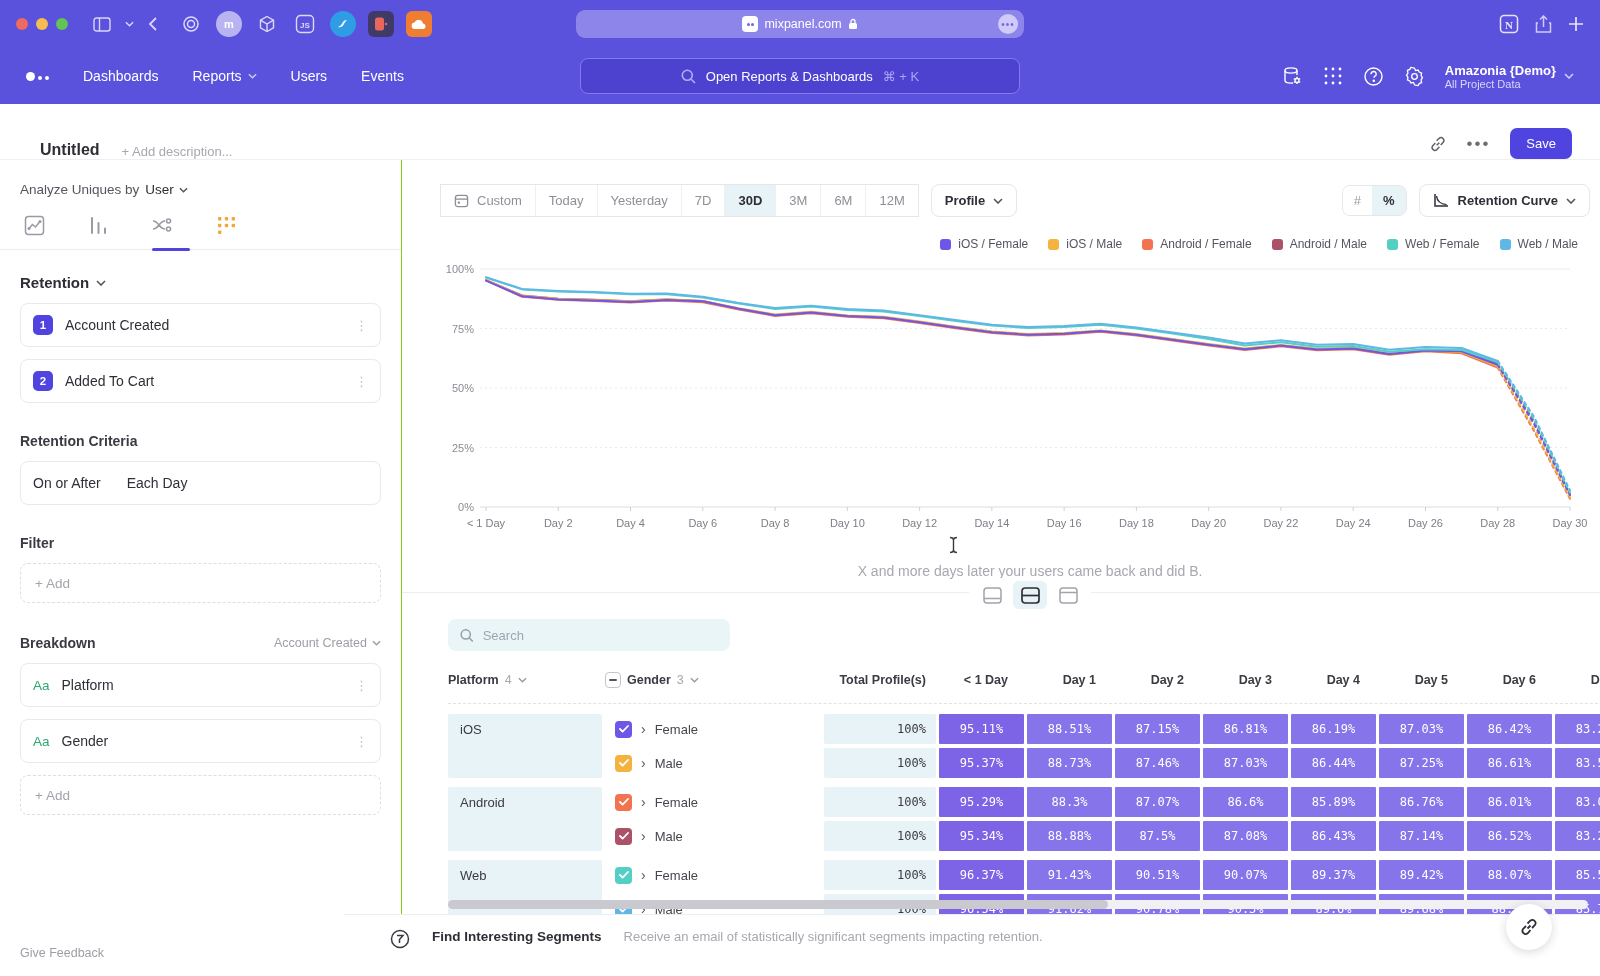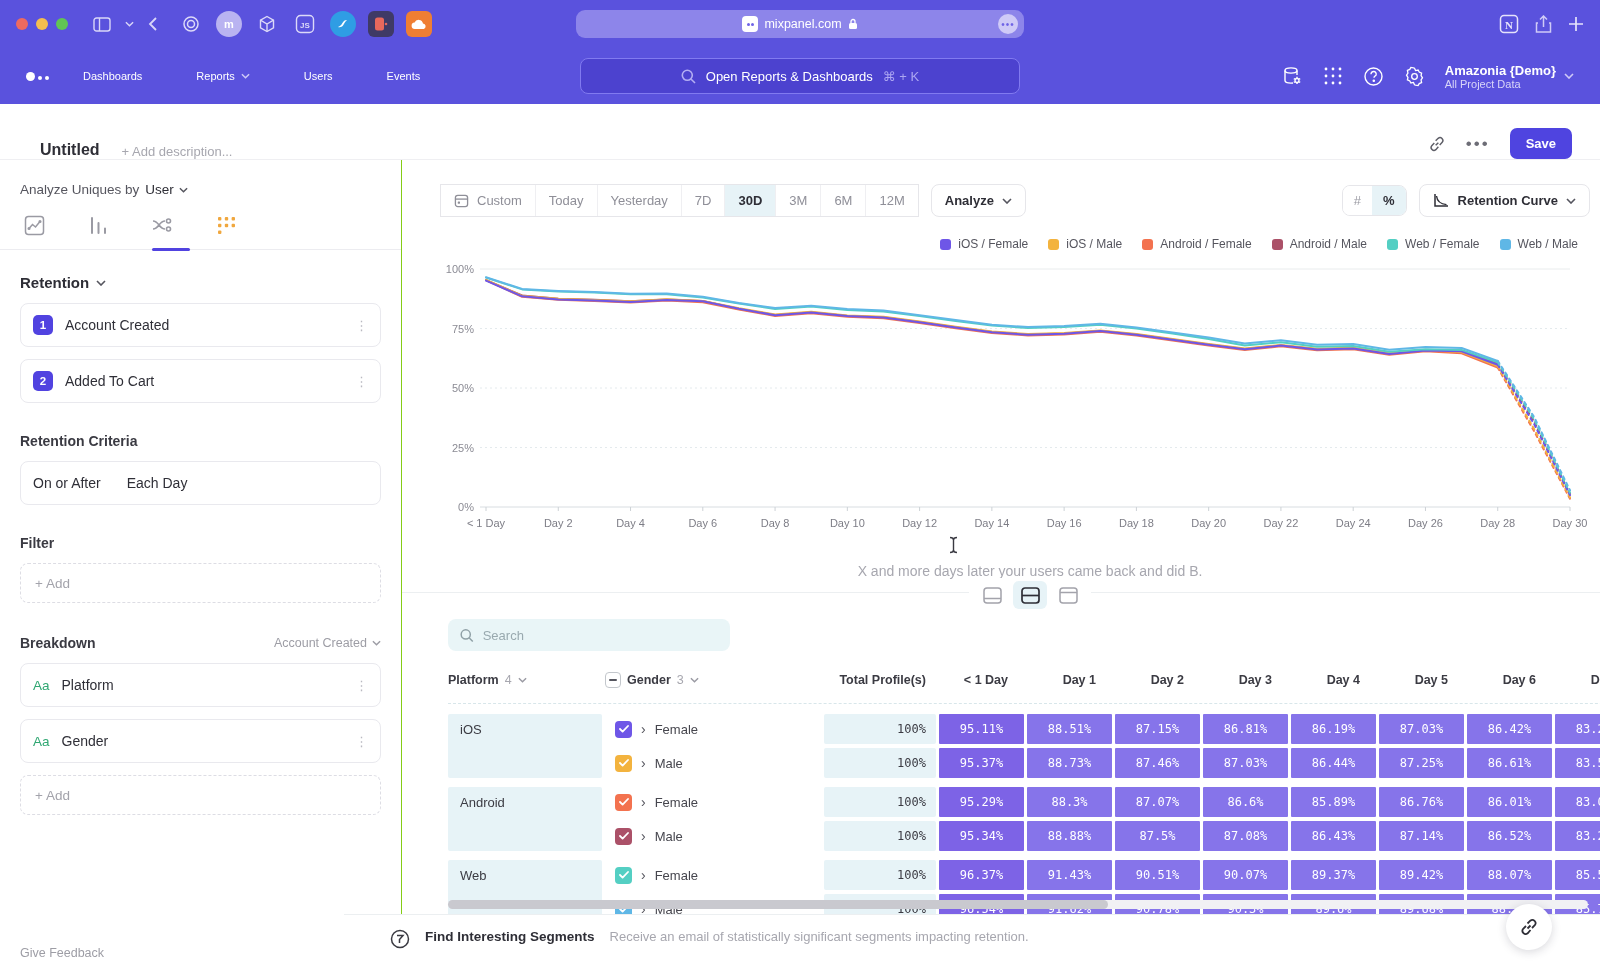--- a/index.html
+++ b/index.html
@@ -22,37 +22,37 @@
   .url-fav i{width:3px;height:3px;border-radius:50%;background:#6f63e6}
   .url-more{position:absolute;right:6px;top:4px;width:20px;height:20px;border-radius:50%;background:#cfcaf7;color:#6f63e6;
     display:flex;align-items:center;justify-content:center;font-size:10px;letter-spacing:1px}
   .brow-right{margin-left:auto;display:flex;align-items:center;gap:16px;color:#e6e3fb}
 
   
   .topnav{height:56px;background:#5a52dd;display:flex;align-items:center;padding:0 26px;position:relative;color:#fff}
   .mx-logo{display:flex;align-items:flex-end;gap:3px;margin-right:34px}
   .mx-logo .d1{width:9px;height:9px;border-radius:50%;background:#fff}
   .mx-logo .d2{width:4px;height:4px;border-radius:50%;background:#fff;margin-bottom:1px}
-  .nav-items{display:flex;gap:54px;align-items:center;font-size:11px}
+  .nav-items{display:flex;gap:34px;align-items:center;font-size:14px}
   .nav-item{display:flex;align-items:center;gap:6px;cursor:pointer}
   .nav-search{position:absolute;left:50%;top:10px;transform:translateX(-50%);width:440px;height:36px;background:#4c42cf;
     border:1px solid #817af0;border-radius:8px;display:flex;align-items:center;justify-content:center;gap:10px;font-size:13px}
   .nav-search .short{color:#aca6f2}
   .nav-right{margin-left:auto;display:flex;align-items:center;gap:20px}
   .ws{display:flex;align-items:center;gap:8px}
   .ws-name{font-size:13px;font-weight:700;line-height:15px}
   .ws-sub{font-size:11px;color:#d9d6f8;font-weight:400}
 
   
   .report-header{height:56px;display:flex;align-items:flex-end;padding:0 28px 0 40px;border-bottom:1px solid #efeff2;background:#fff}
   .rh-title{font-size:16px;font-weight:700;color:#2e2e36;margin-right:22px}
   .rh-desc{font-size:13px;color:#a7a7af}
   .rh-right{margin-left:auto;display:flex;align-items:center;gap:20px}
   .icon-btn{color:#5d5d66;display:flex;align-items:center;cursor:pointer}
-  .save-btn{background:#4f44e0;color:#fff;font-size:13px;font-weight:700;border:none;border-radius:7px;padding:8px 16px;cursor:pointer}
+  .save-btn{background:#4f44e0;color:#fff;font-size:13px;font-weight:400;border:none;border-radius:7px;padding:8px 16px;cursor:pointer}
 
   
   .body-wrap{display:flex;height:816px}
   .sidebar{width:402px;border-right:1px solid #84cc16;position:relative;flex-shrink:0;background:#fff}
   .main{flex:1;position:relative;background:#fff}
   .analyze-row{display:flex;align-items:center;gap:6px;margin:22px 20px 0;font-size:13.5px;color:#55555e}
   .analyze-val{font-weight:400;color:#2e2e36;display:flex;align-items:center;gap:5px}
   .sb-tabs{display:flex;gap:24px;padding:18px 0 0 14px;border-bottom:1px solid #ececf0;position:relative;margin:0 0 0 0}
   .sb-tab{width:40px;height:34px;display:flex;align-items:flex-start;justify-content:center;color:#9a9aa3;cursor:pointer}
   .sb-tab.active{color:#f0a73e}
@@ -126,21 +126,21 @@
     justify-content:center;height:30px;border-radius:1px}
   .val.first{background:#7d63e6}
   .minus-box{width:16px;height:16px;border:1.5px solid #c3c7cc;border-radius:4px;display:flex;align-items:center;justify-content:center;cursor:pointer}
   .minus-box i{display:block;width:8px;height:2px;background:#55555e;border-radius:1px}
   .hscroll-track{position:absolute;left:46px;bottom:5px;width:1140px;height:9px;border-radius:5px;background:#f1f1f4}
   .hscroll-thumb{position:absolute;left:0;top:0;width:660px;height:9px;border-radius:5px;background:#c9c9cf;cursor:grab}
   .vscroll-thumb{position:absolute;right:40px;bottom:16px;width:10px;height:82px;border-radius:5px;background:#dcdcde;cursor:grab}
 
   
   .footer-bar{position:absolute;left:344px;right:0;bottom:0;height:62px;border-top:1px solid #eceff1;display:flex;
-    align-items:flex-start;padding:14px 0 0 46px;gap:15px;background:#fff}
+    align-items:flex-start;padding:14px 0 0 46px;gap:22px;background:#fff}
   .seg-title{font-size:13.5px;font-weight:700;color:#2e2e36}
   .seg-desc{font-size:13px;color:#a7a7af}
   .fab-link{position:absolute;right:48px;bottom:26px;width:46px;height:46px;border-radius:50%;background:#fff;
     box-shadow:0 2px 10px rgba(40,40,60,.18);display:flex;align-items:center;justify-content:center;cursor:pointer;z-index:5}
   .ibeam{position:absolute;left:948px;top:536px;z-index:9;pointer-events:none}
 </style>
 </head>
 <body>
 
 <div class="browser-bar">
@@ -461,21 +461,21 @@
               <span>3M</span>
             </button>
             <button class="dr-item">
               <span>6M</span>
             </button>
             <button class="dr-item">
               <span>12M</span>
             </button>
           </div>
         <button class="btn-plain">
-          <span>Analyze</span>
+          <span>Profile</span>
           <svg width="10" height="6" viewBox="0 0 10 6" fill="none" stroke="#55555e" stroke-width="1.6">
               <path d="M1 1l4 4 4-4"></path>
             </svg>
         </button>
       </div>
       <div class="c-right">
         <div class="unit-seg">
           <span class="unit">#</span>
           <span class="unit active">%</span>
         </div>

